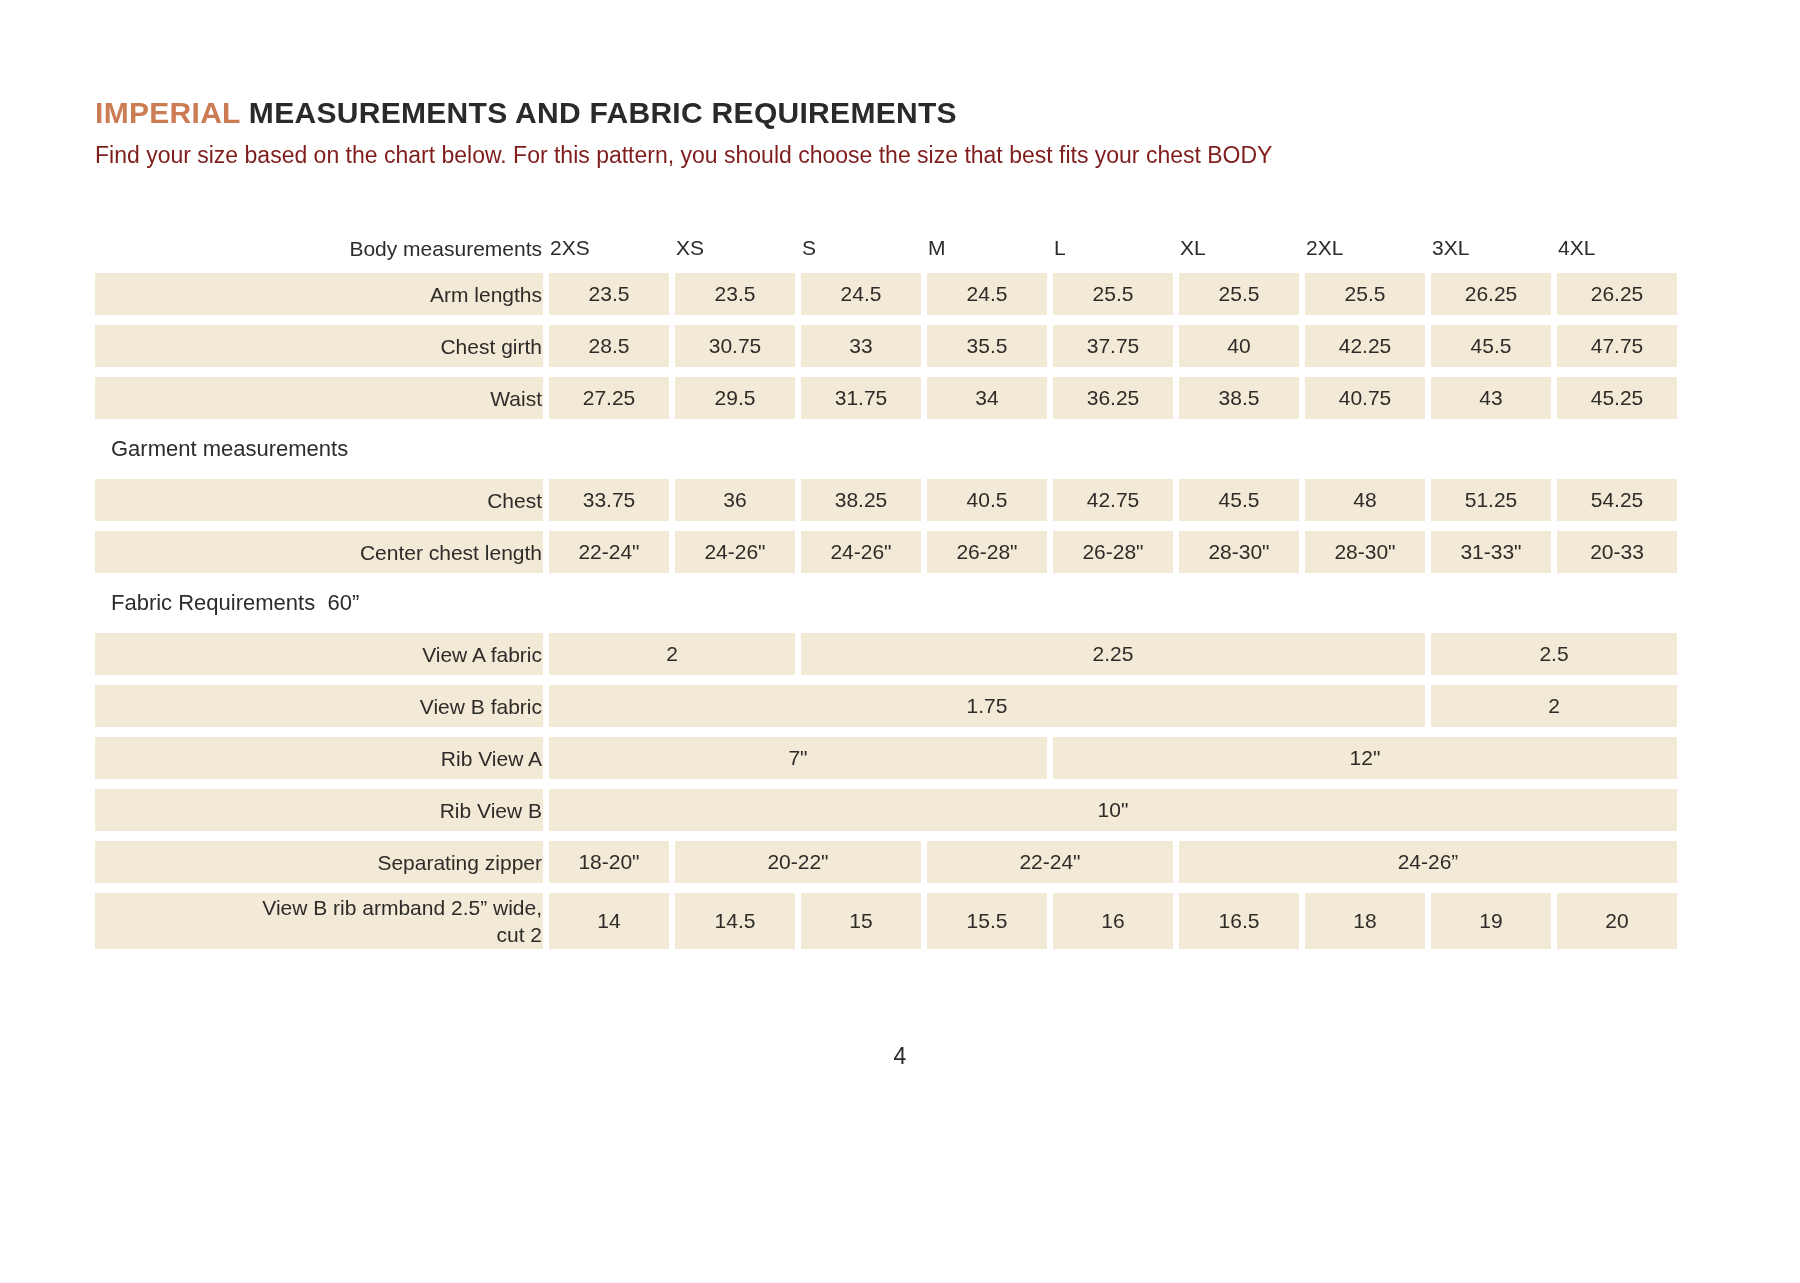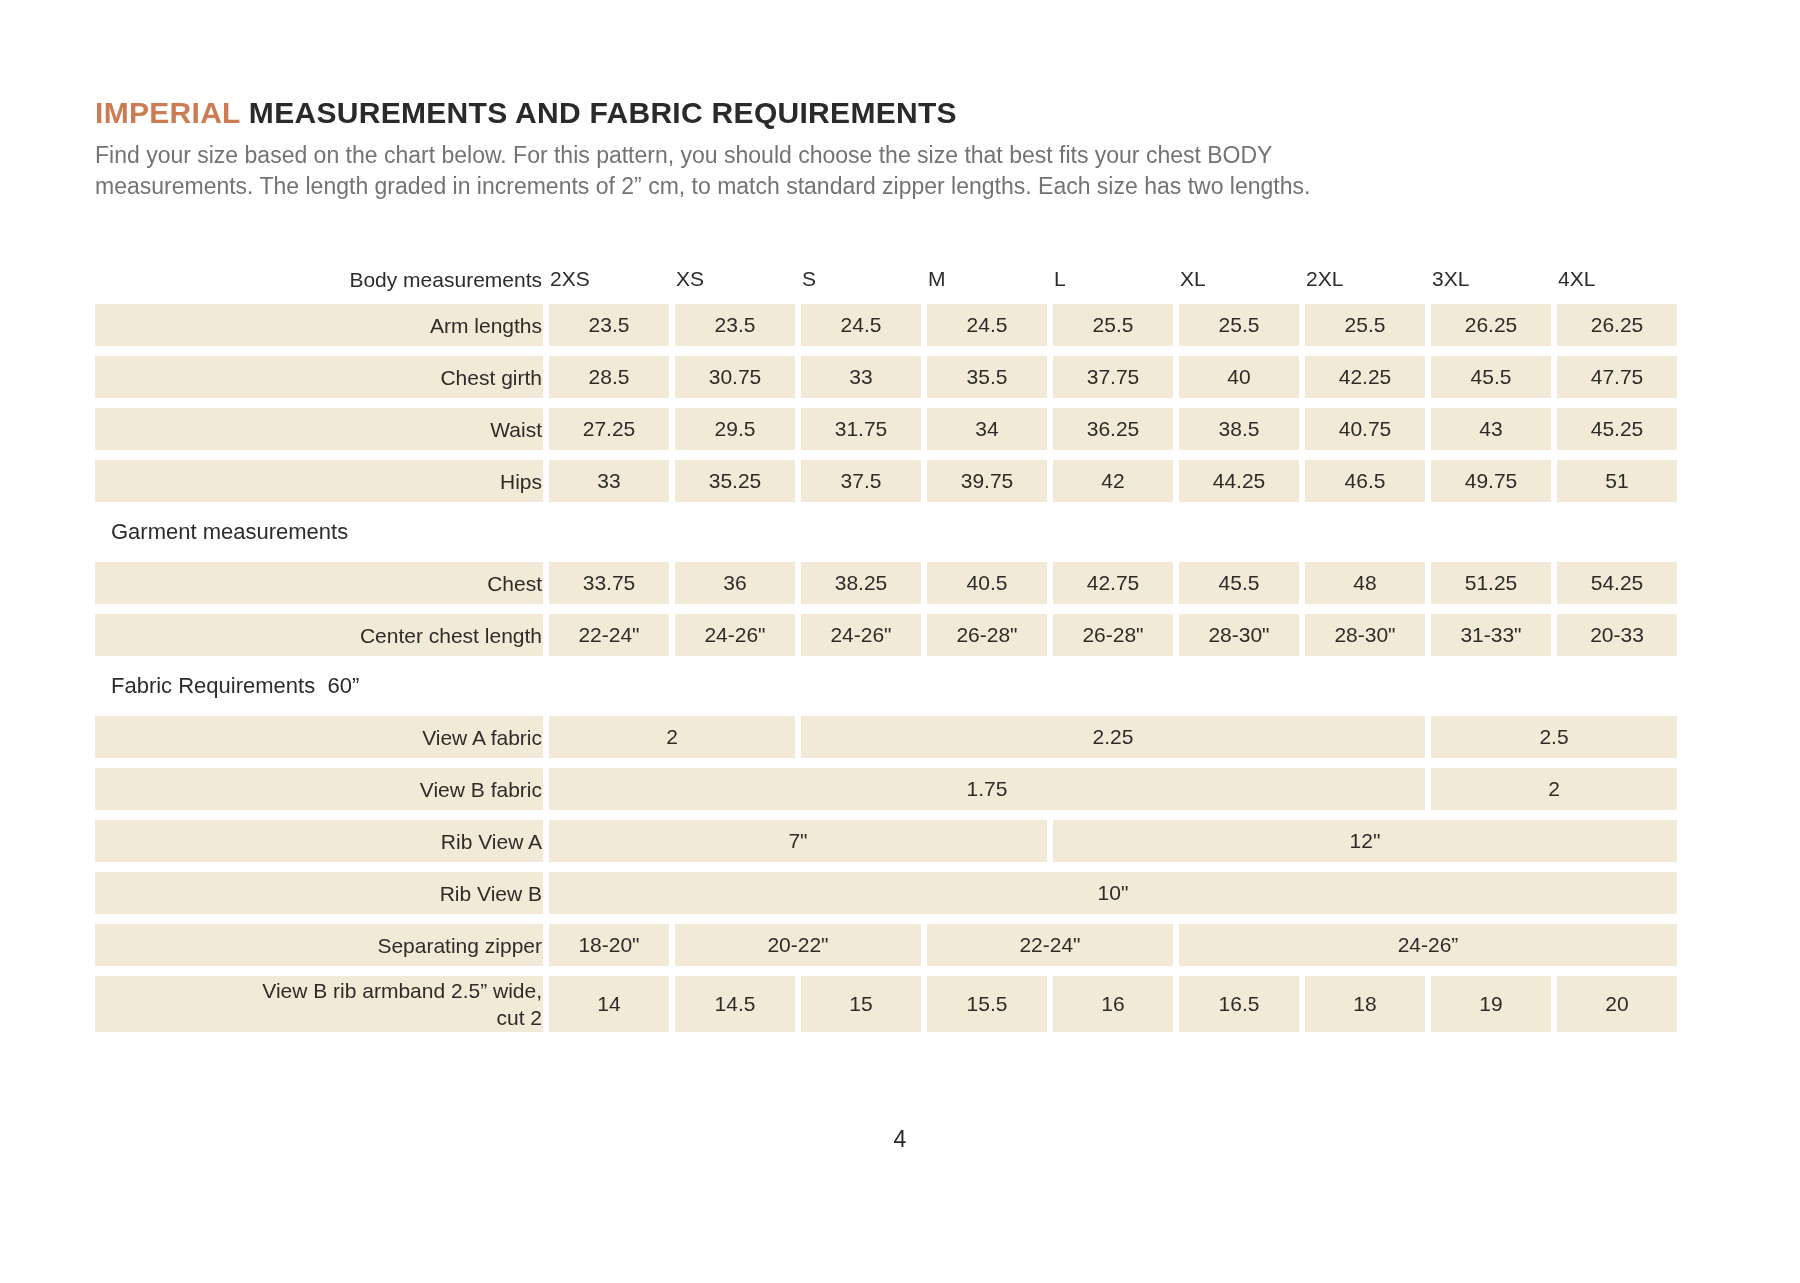--- a/index.html
+++ b/index.html
@@ -22,21 +22,21 @@
     font-size:30px;
     font-weight:700;
     letter-spacing:0.3px;
     color:#2b2a28;
   }
   h1 .accent{color:var(--accent);}
   .intro{
     font-size:23px;
     line-height:31px;
     font-weight:400;
-    color:#737373;
+    color:#7f1d1d;
     margin:0;
   }
   table.size-chart{
     border-collapse:separate;
     border-spacing:6px 10px;
     table-layout:fixed;
     width:1594px;
     margin:52px 0 0 -6px;
   }
   td{
@@ -80,21 +80,21 @@
     margin-top:84px;
     font-size:23px;
     color:#2b2a28;
   }
 </style>
 </head>
 <body>
 
 <div class="content">
   <h1><span class="accent">IMPERIAL</span><span> MEASUREMENTS AND FABRIC REQUIREMENTS</span></h1>
-  <p class="intro"><span>Find your size based on the chart below. For this pattern, you should choose the size that best fits your chest BODY</span><br><span>measurements. The length graded in increments of 2” cm, to match standard zipper lengths. Each size has two lengths.</span></p>
+  <p class="intro"><span>Find your size based on the chart below. For this pattern, you should choose the size that best fits your chest BODY</span><br></p>
 
   <table class="size-chart">
     <colgroup>
       <col style="width:448px">
       <col style="width:120px">
         <col style="width:120px">
         <col style="width:120px">
       <col style="width:120px">
         <col style="width:120px">
         <col style="width:120px">
@@ -144,32 +144,20 @@
           <td class="val">27.25</td>
           <td class="val">29.5</td>
           <td class="val">31.75</td>
           <td class="val">34</td>
           <td class="val">36.25</td>
           <td class="val">38.5</td>
           <td class="val">40.75</td>
           <td class="val">43</td>
           <td class="val">45.25</td>
         </tr>
-        <tr class="data">
-          <td class="lbl">Hips</td>
-          <td class="val">33</td>
-          <td class="val">35.25</td>
-          <td class="val">37.5</td>
-          <td class="val">39.75</td>
-          <td class="val">42</td>
-          <td class="val">44.25</td>
-          <td class="val">46.5</td>
-          <td class="val">49.75</td>
-          <td class="val">51</td>
-        </tr>
         <tr class="section">
           <td colspan="10" class="section-cell">Garment measurements</td>
         </tr>
         <tr class="data">
           <td class="lbl">Chest</td>
           <td class="val">33.75</td>
           <td class="val">36</td>
           <td class="val">38.25</td>
           <td class="val">40.5</td>
           <td class="val">42.75</td>

